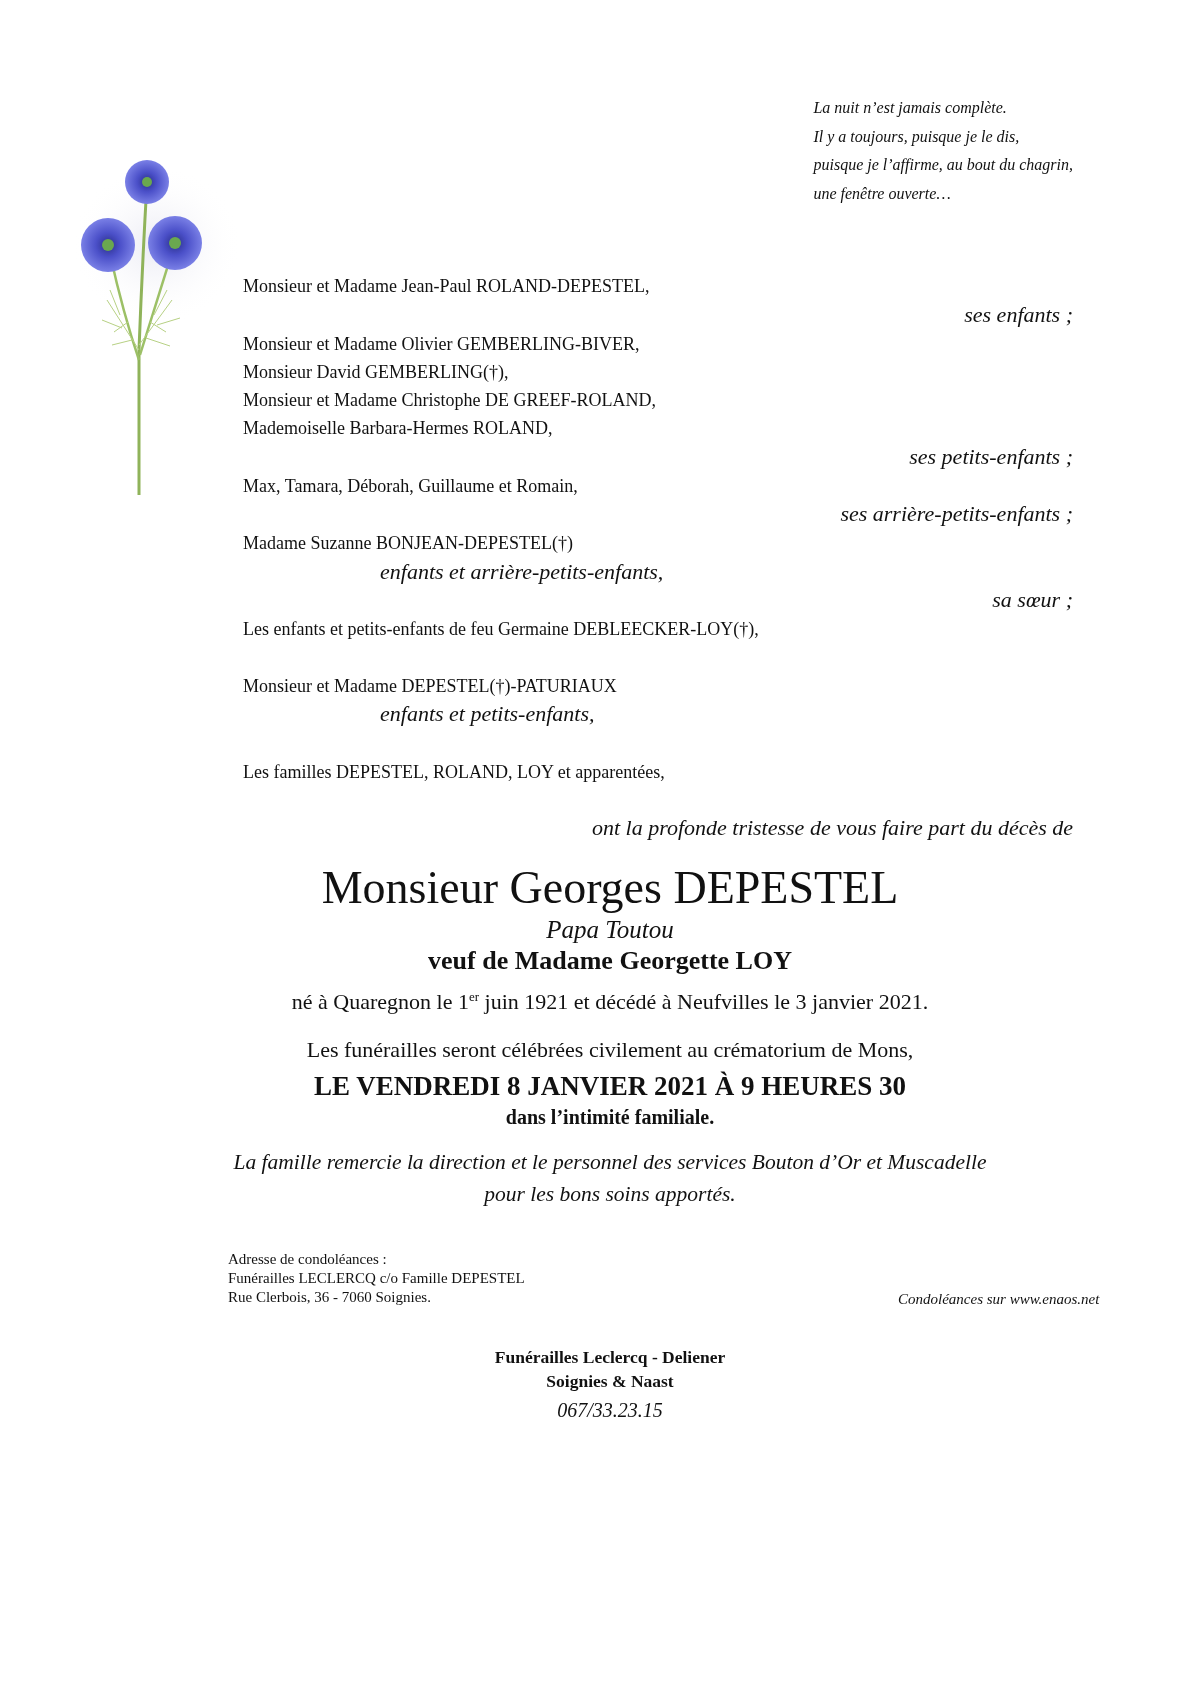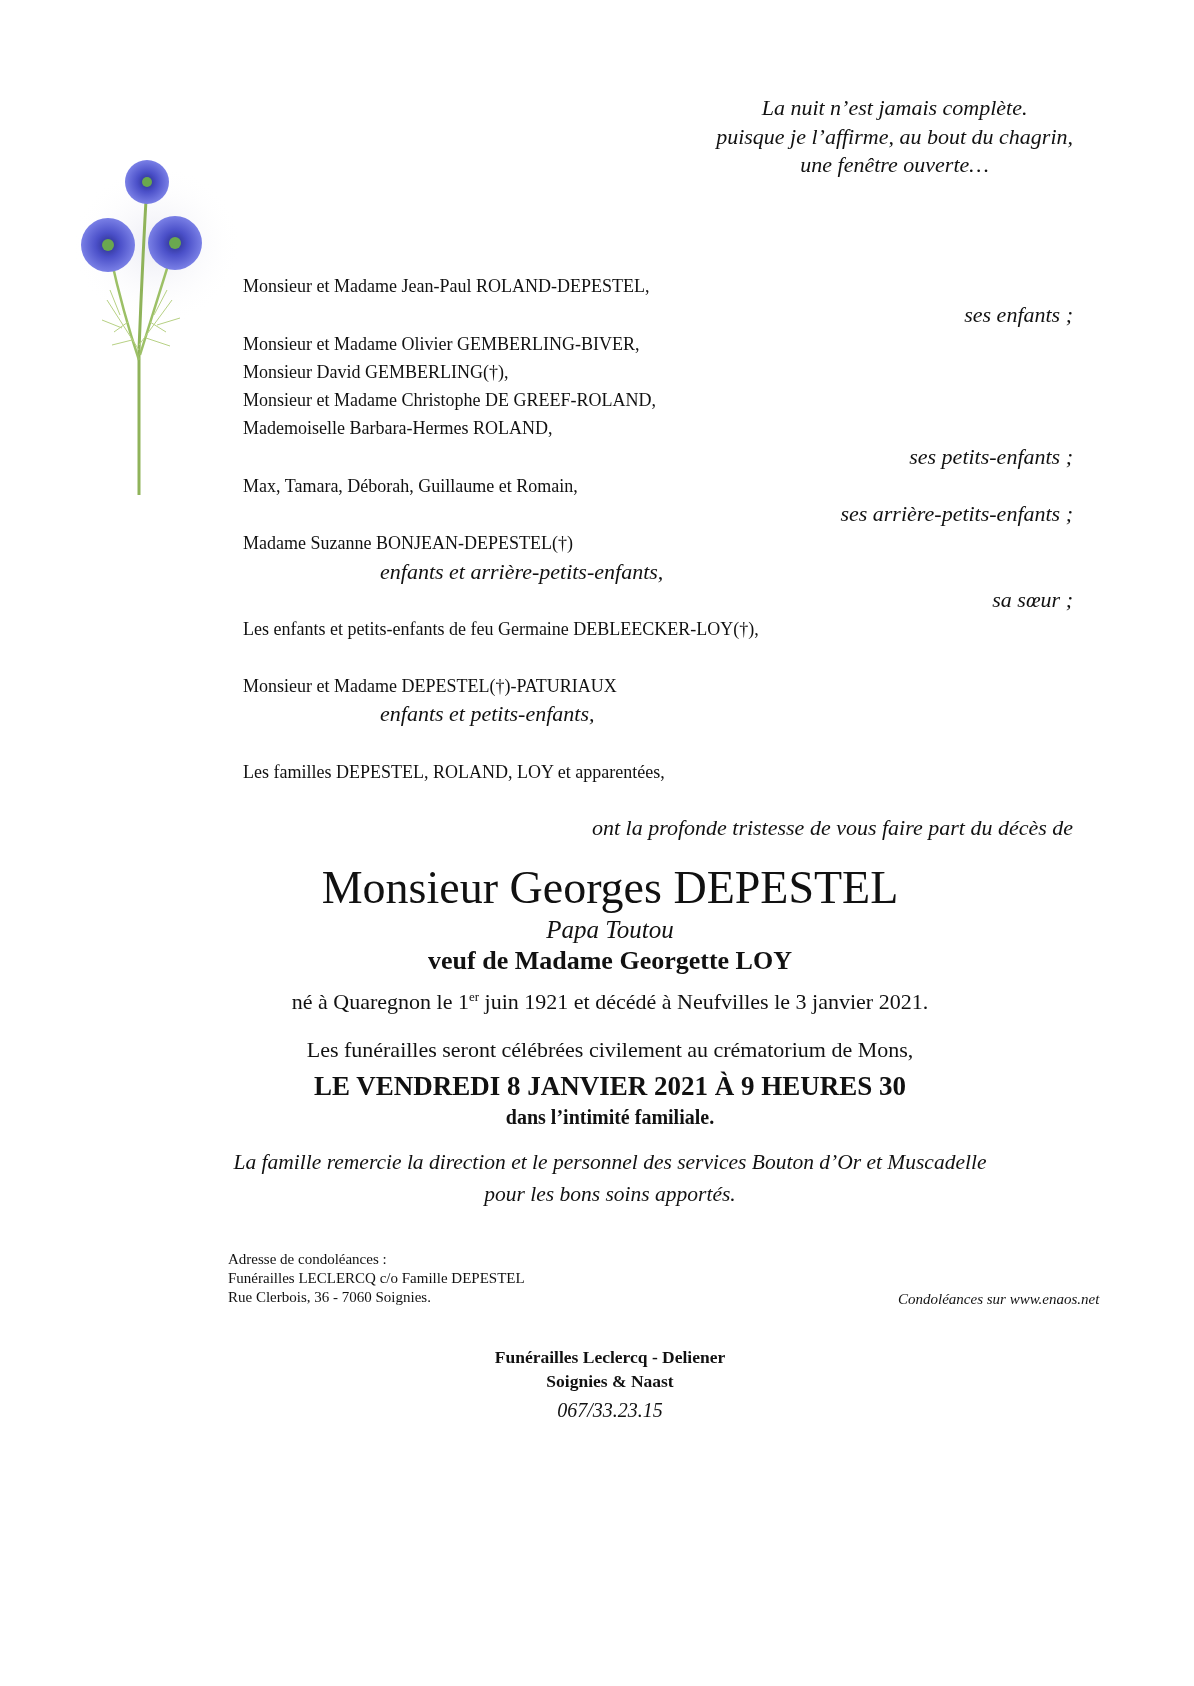--- a/index.html
+++ b/index.html
@@ -1,21 +1,21 @@
 <!DOCTYPE html>
 <html><head>
 <meta charset="utf-8">
 <style>
   html, body { margin: 0; padding: 0; background: #ffffff; }
   body { width: 1194px; height: 1686px; position: relative; overflow: hidden;
          font-family: "Liberation Serif", "DejaVu Serif", serif; color: #111111; }
   .abs { position: absolute; white-space: nowrap; }
 
   
-  .quote { right: 121px; top: 94px; font-size: 22px; line-height: 28.5px; text-align: center; font-style: italic; }
+  .quote { right: 121px; top: 94px; font-size: 16px; line-height: 28.5px; text-align: left; font-style: italic; }
 
   
   .body-line { left: 243px; font-size: 18px; line-height: 28px; }
   .rel-line { right: 121px; font-size: 22px; line-height: 28px; font-style: italic; text-align: left; }
   .indent-line { left: 332px; font-size: 22px; line-height: 28px; font-style: italic; margin-left: 48px; }
 
   
   .cblock { left: 0; width: 1220px; text-align: center; }
   .deceased-name { font-size: 46px; line-height: 52px; }
   .nickname { font-size: 25px; line-height: 30px; font-style: italic; }
@@ -68,20 +68,21 @@
       <circle cx="46" cy="95" r="27" fill="url(#petal)"></circle>
       <circle cx="46" cy="95" r="6" fill="#6aa84f"></circle>
       <circle cx="113" cy="93" r="27" fill="url(#petal)"></circle>
       <circle cx="113" cy="93" r="6" fill="#6aa84f"></circle>
     </g>
   </svg>
 </div>
 
 <div class="abs quote">
   <div>La nuit n’est jamais complète.</div>
+  <div>Il y a toujours, puisque je le dis,</div>
   <div>puisque je l’affirme, au bout du chagrin,</div>
   <div>une fenêtre ouverte…</div>
 </div>
 
 <div class="abs body-line" style="top:272px">Monsieur et Madame Jean-Paul ROLAND-DEPESTEL,</div>
 <div class="abs rel-line" style="top:301px">ses enfants ;</div>
 
 <div class="abs body-line" style="top:330px">Monsieur et Madame Olivier GEMBERLING-BIVER,</div>
 <div class="abs body-line" style="top:358px">Monsieur David GEMBERLING(†),</div>
 <div class="abs body-line" style="top:386px">Monsieur et Madame Christophe DE GREEF-ROLAND,</div>

